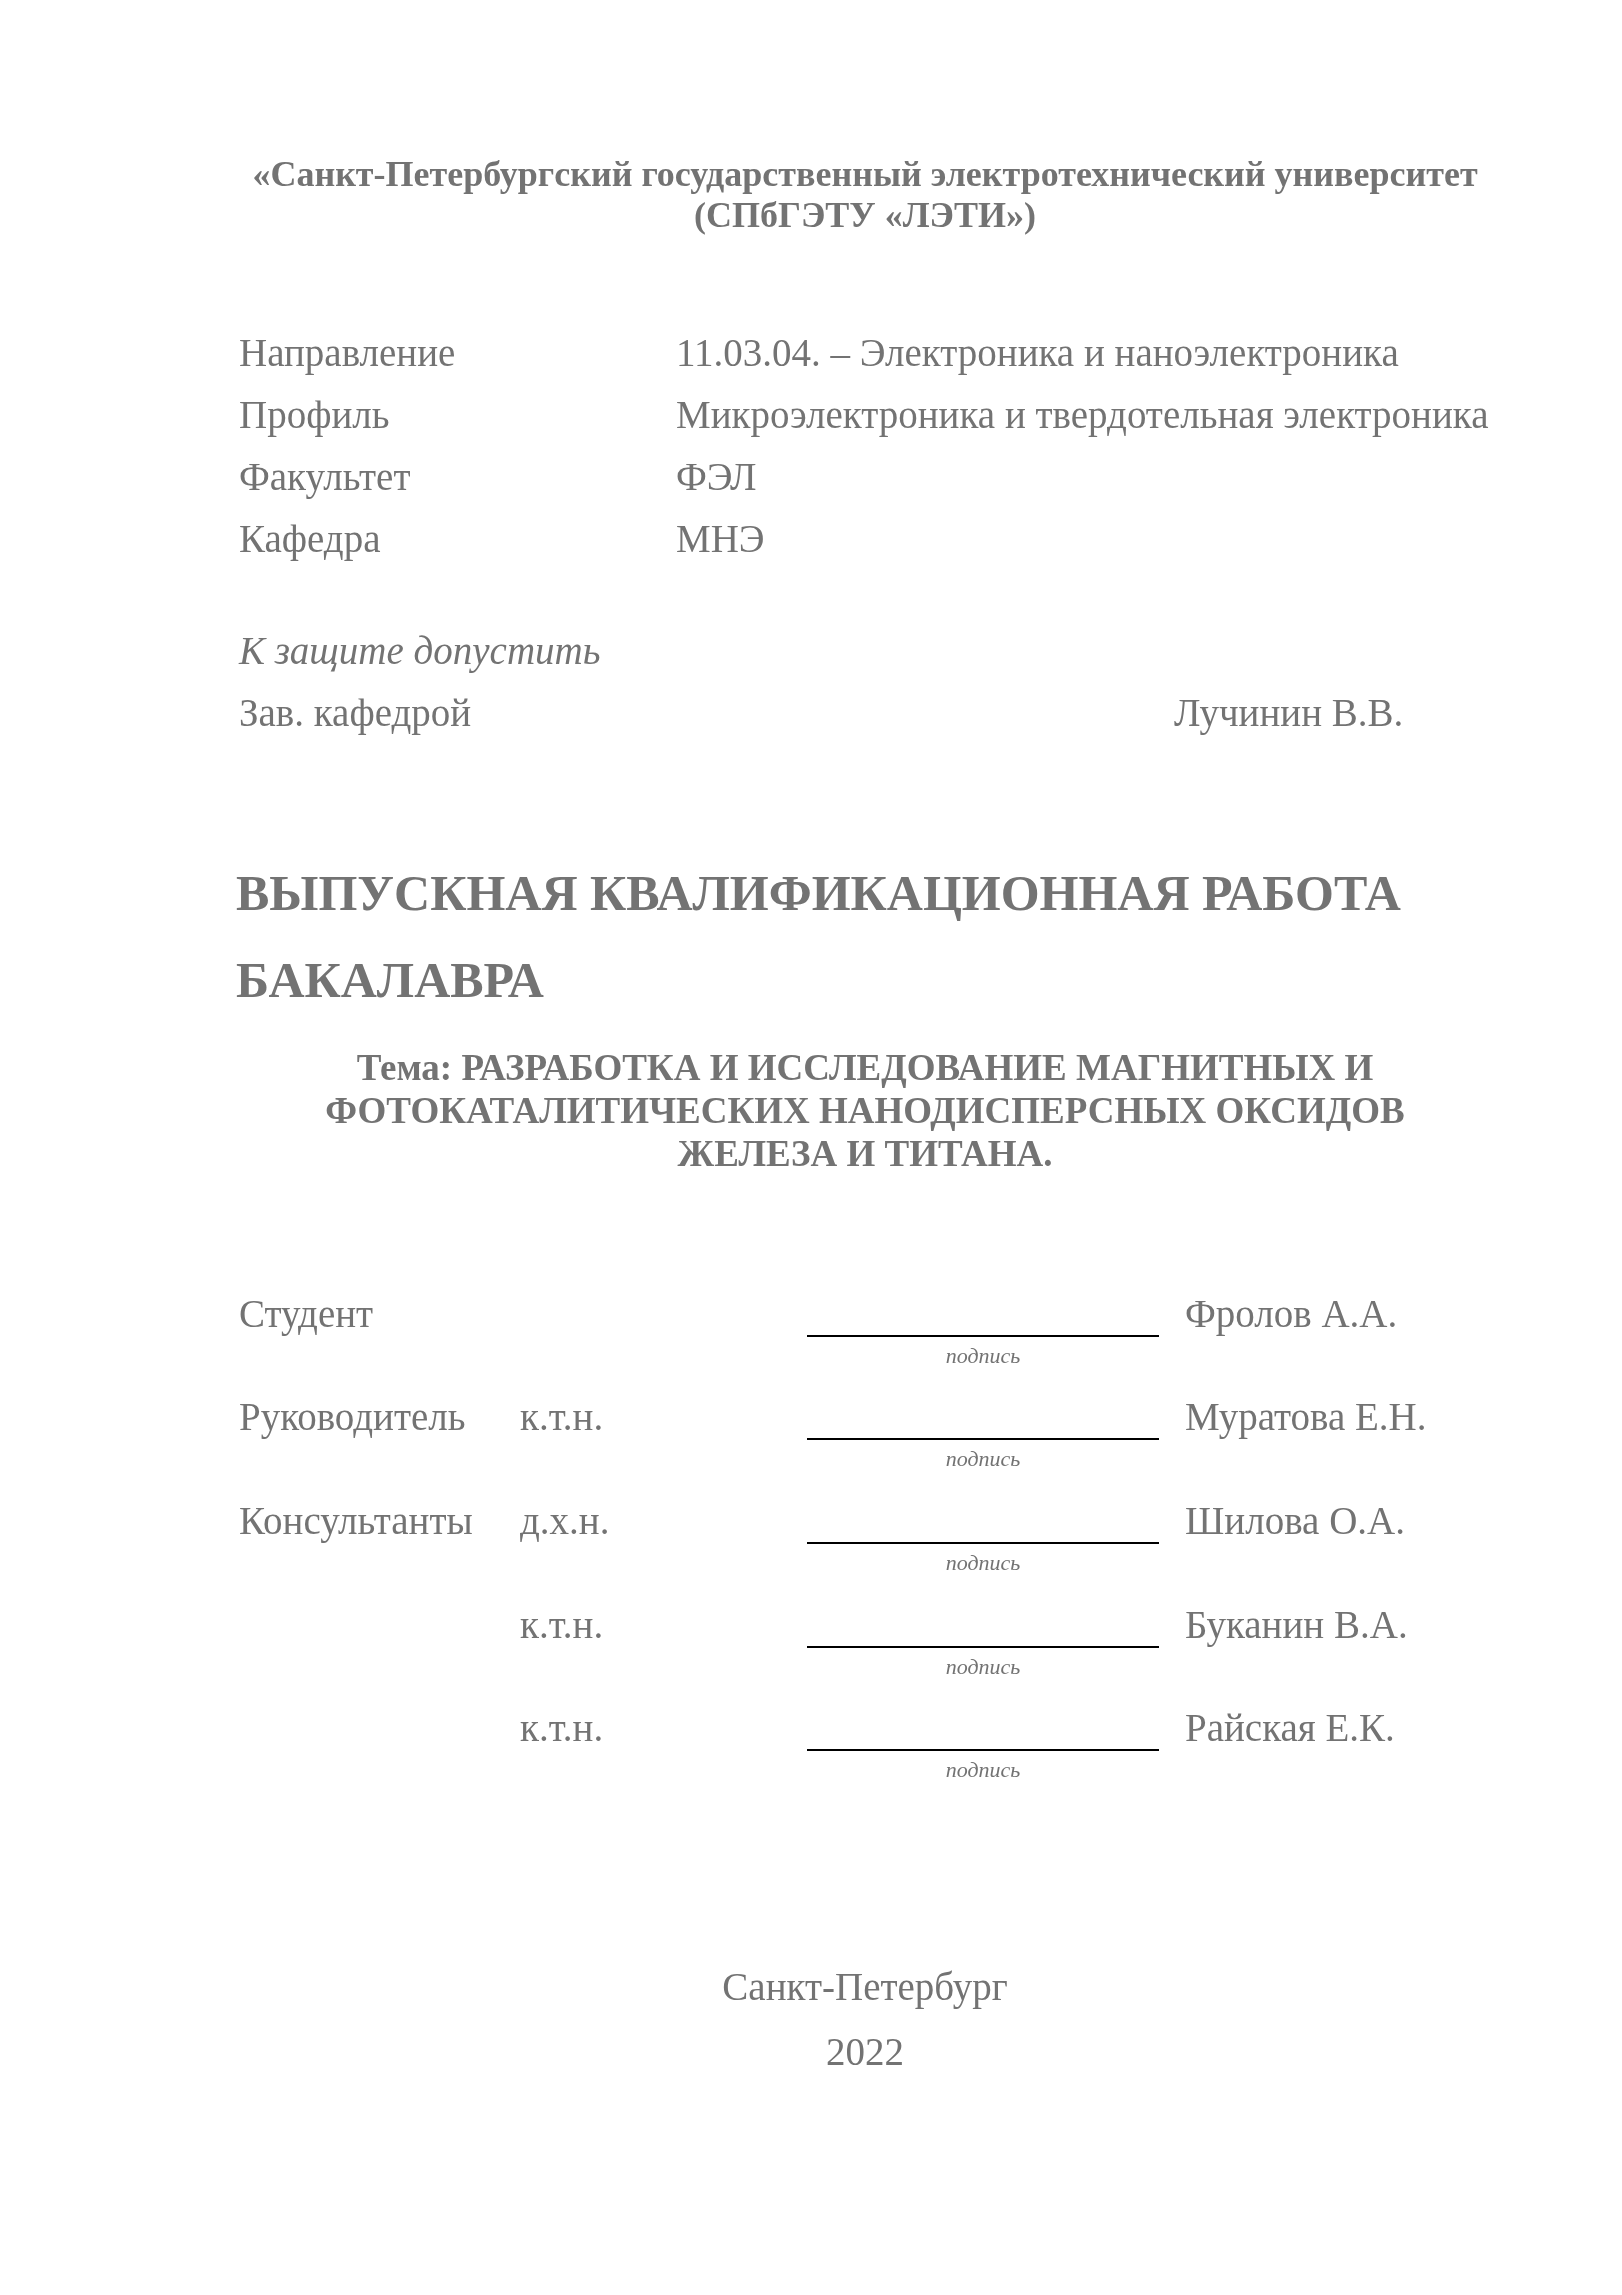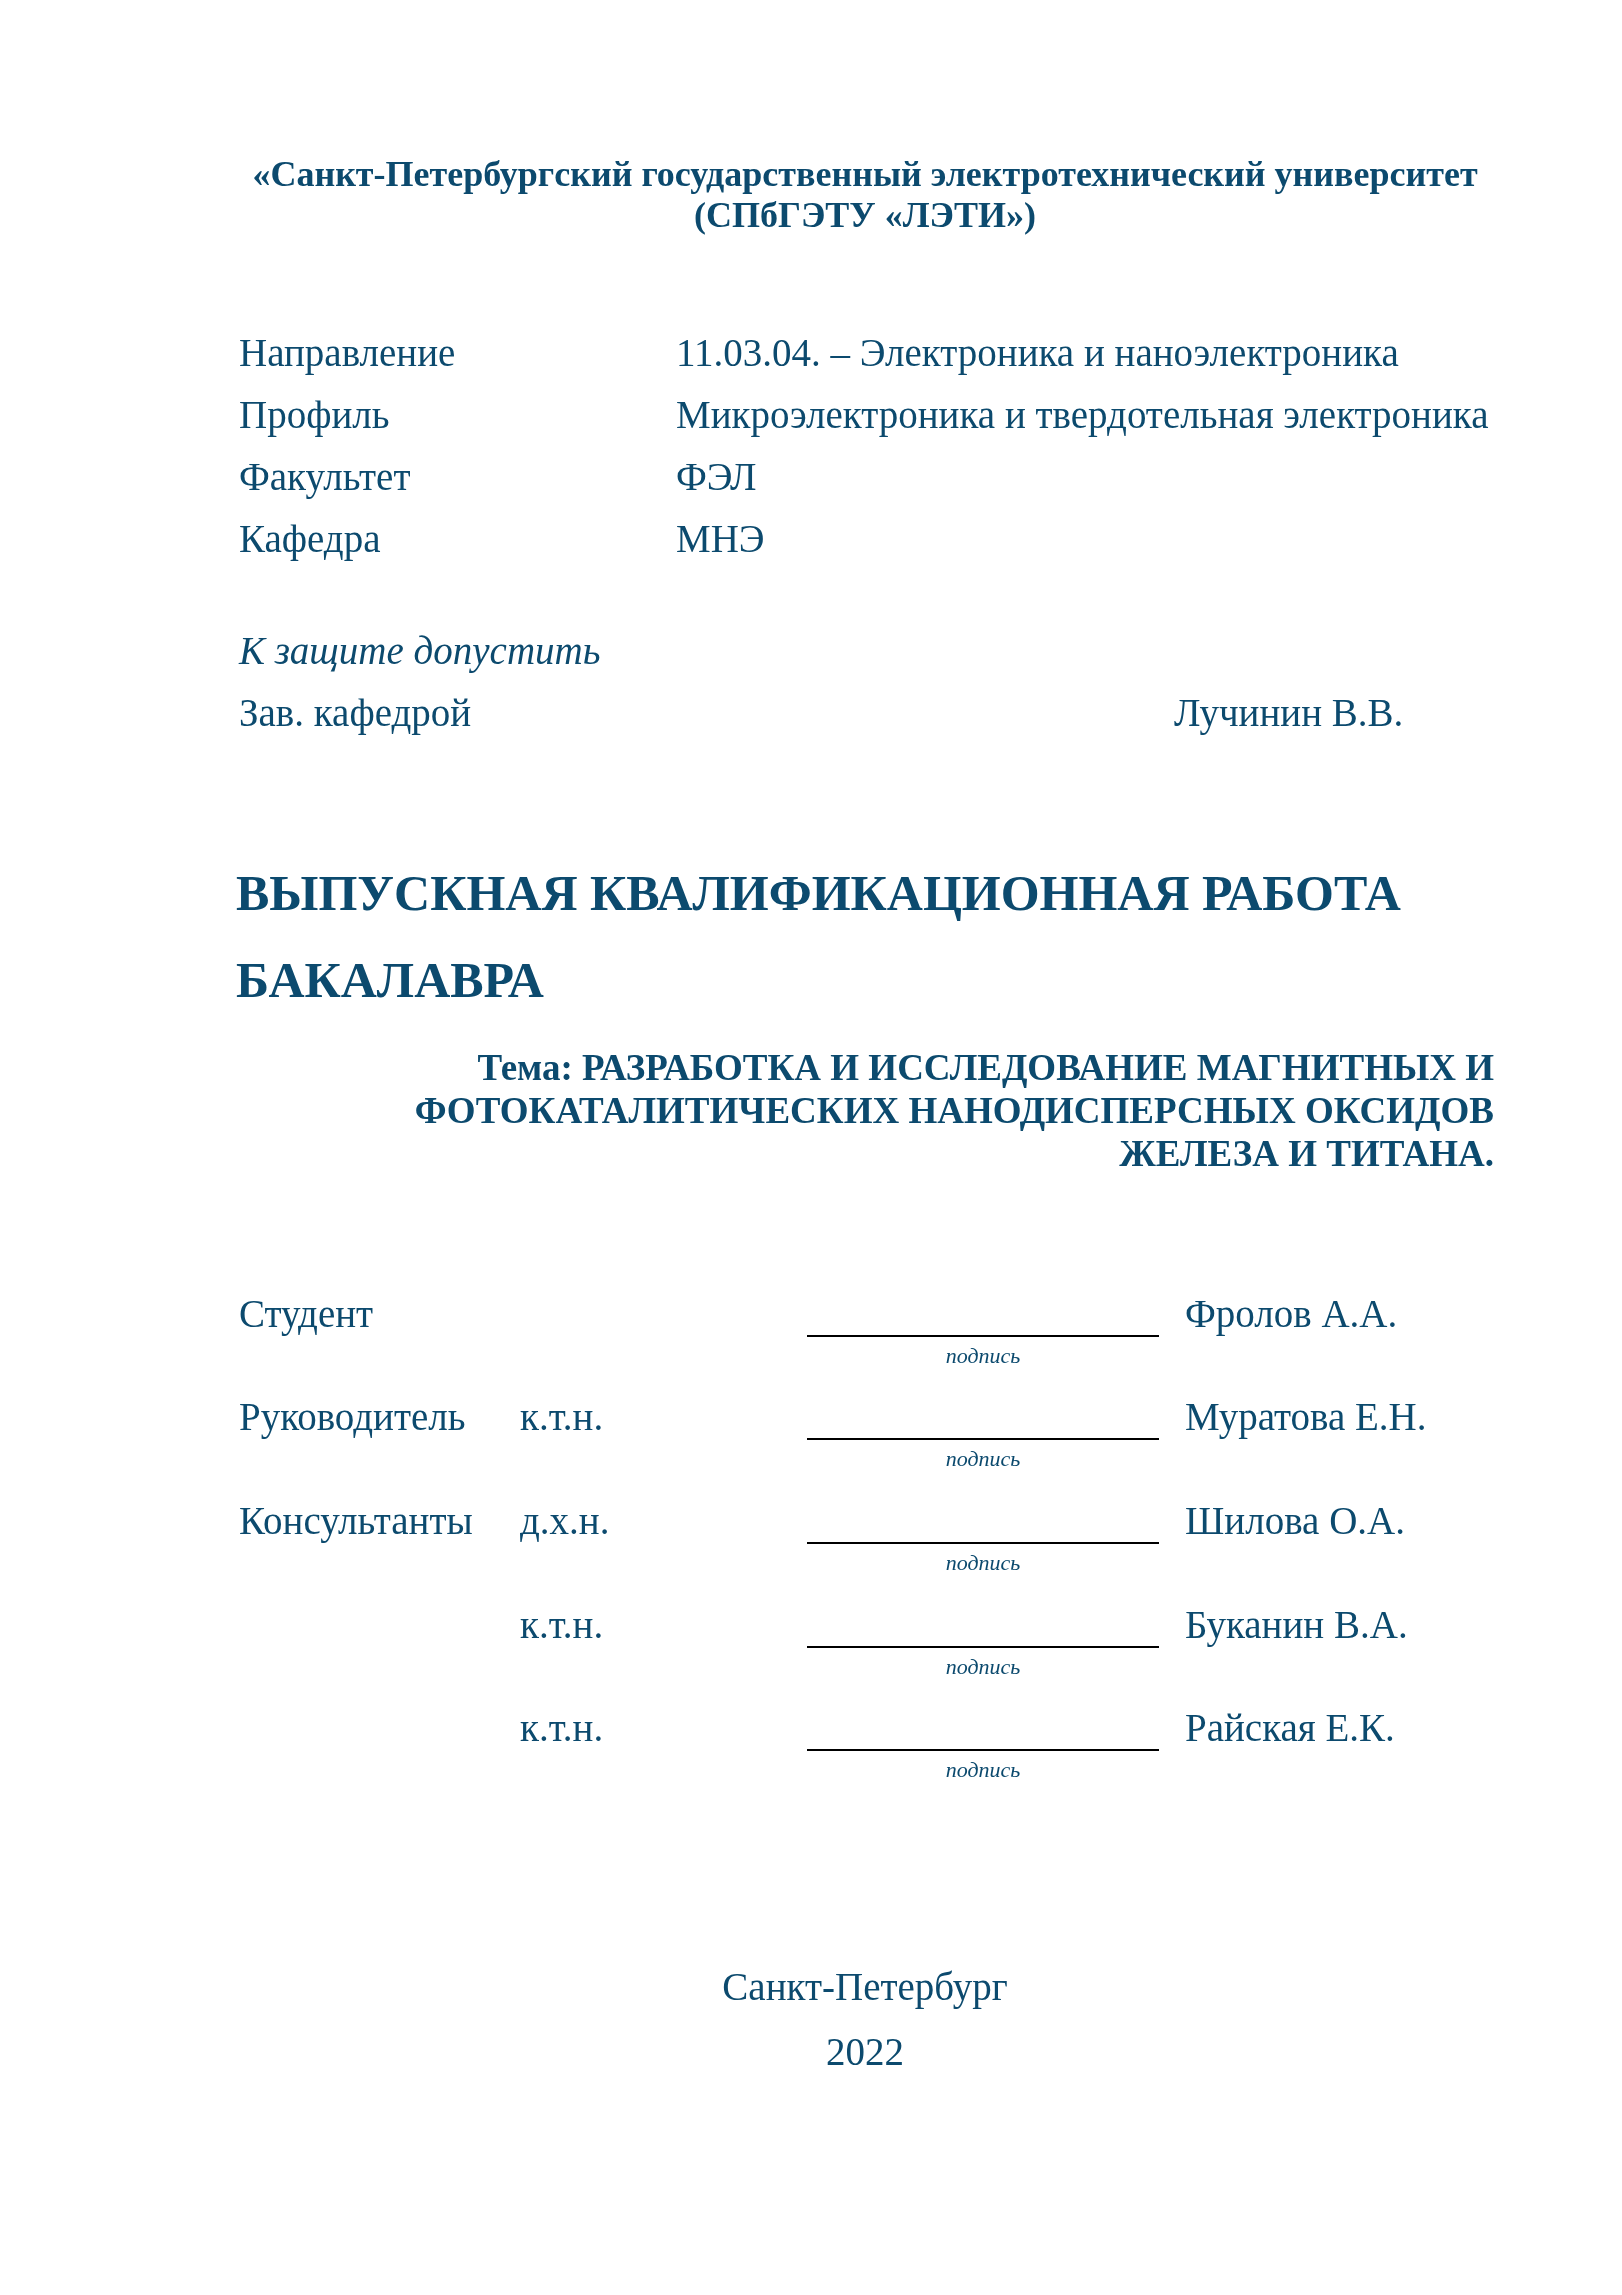--- a/index.html
+++ b/index.html
@@ -5,21 +5,21 @@
   html, body {
     margin: 0;
     padding: 0;
     background: #ffffff;
   }
   .page {
     position: relative;
     width: 1623px;
     height: 2295px;
     background: #ffffff;
-    color: #0c4a6e;
+    color: #737373;
     font-family: "Liberation Serif", "DejaVu Serif", serif;
     overflow: hidden;
   }
   
   .header {
     position: absolute;
     left: 236px;
     width: 1258px;
     top: 154px;
     text-align: center;
@@ -76,21 +76,21 @@
     font-size: 50px;
     white-space: nowrap;
   }
   .title-line.l1 { top: 864px; }
   .title-line.l2 { top: 951px; }
   .theme {
     position: absolute;
     left: 236px;
     width: 1258px;
     top: 1046px;
-    text-align: right;
+    text-align: center;
     font-weight: 700;
     font-size: 37px;
     line-height: 43px;
     white-space: nowrap;
   }
   
   .sig-row {
     position: absolute;
     left: 239px;
     width: 1254px;

